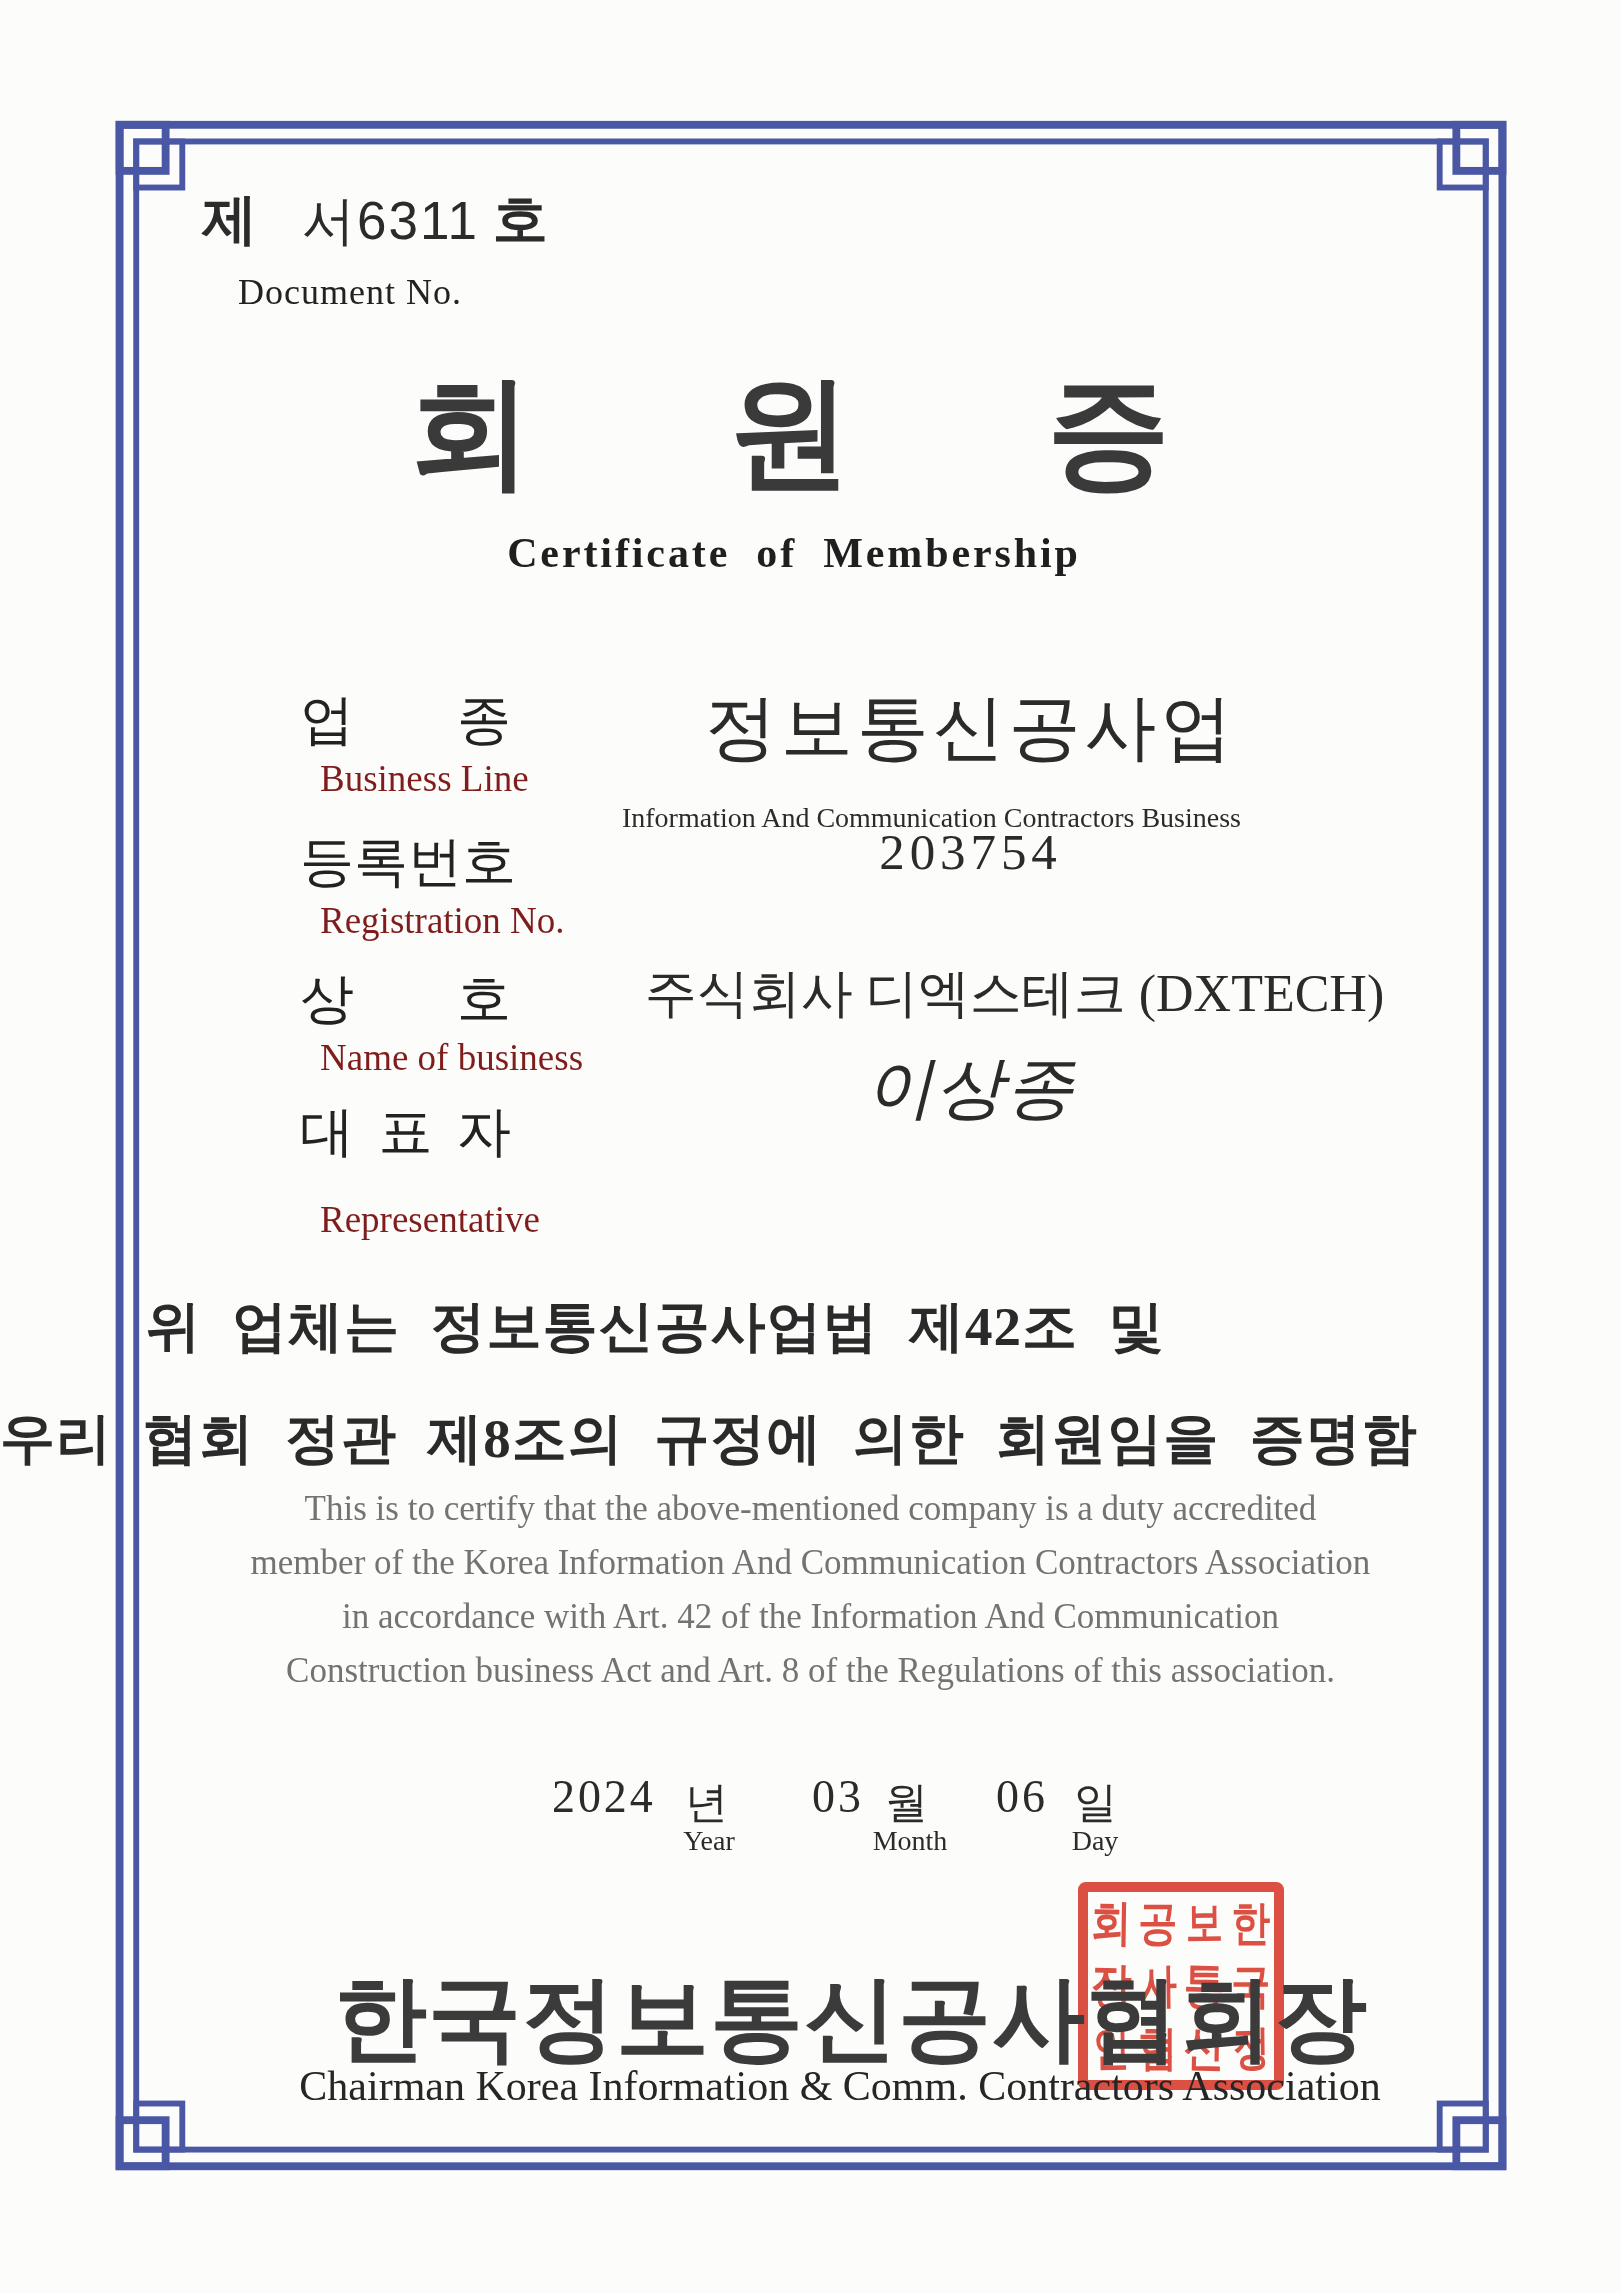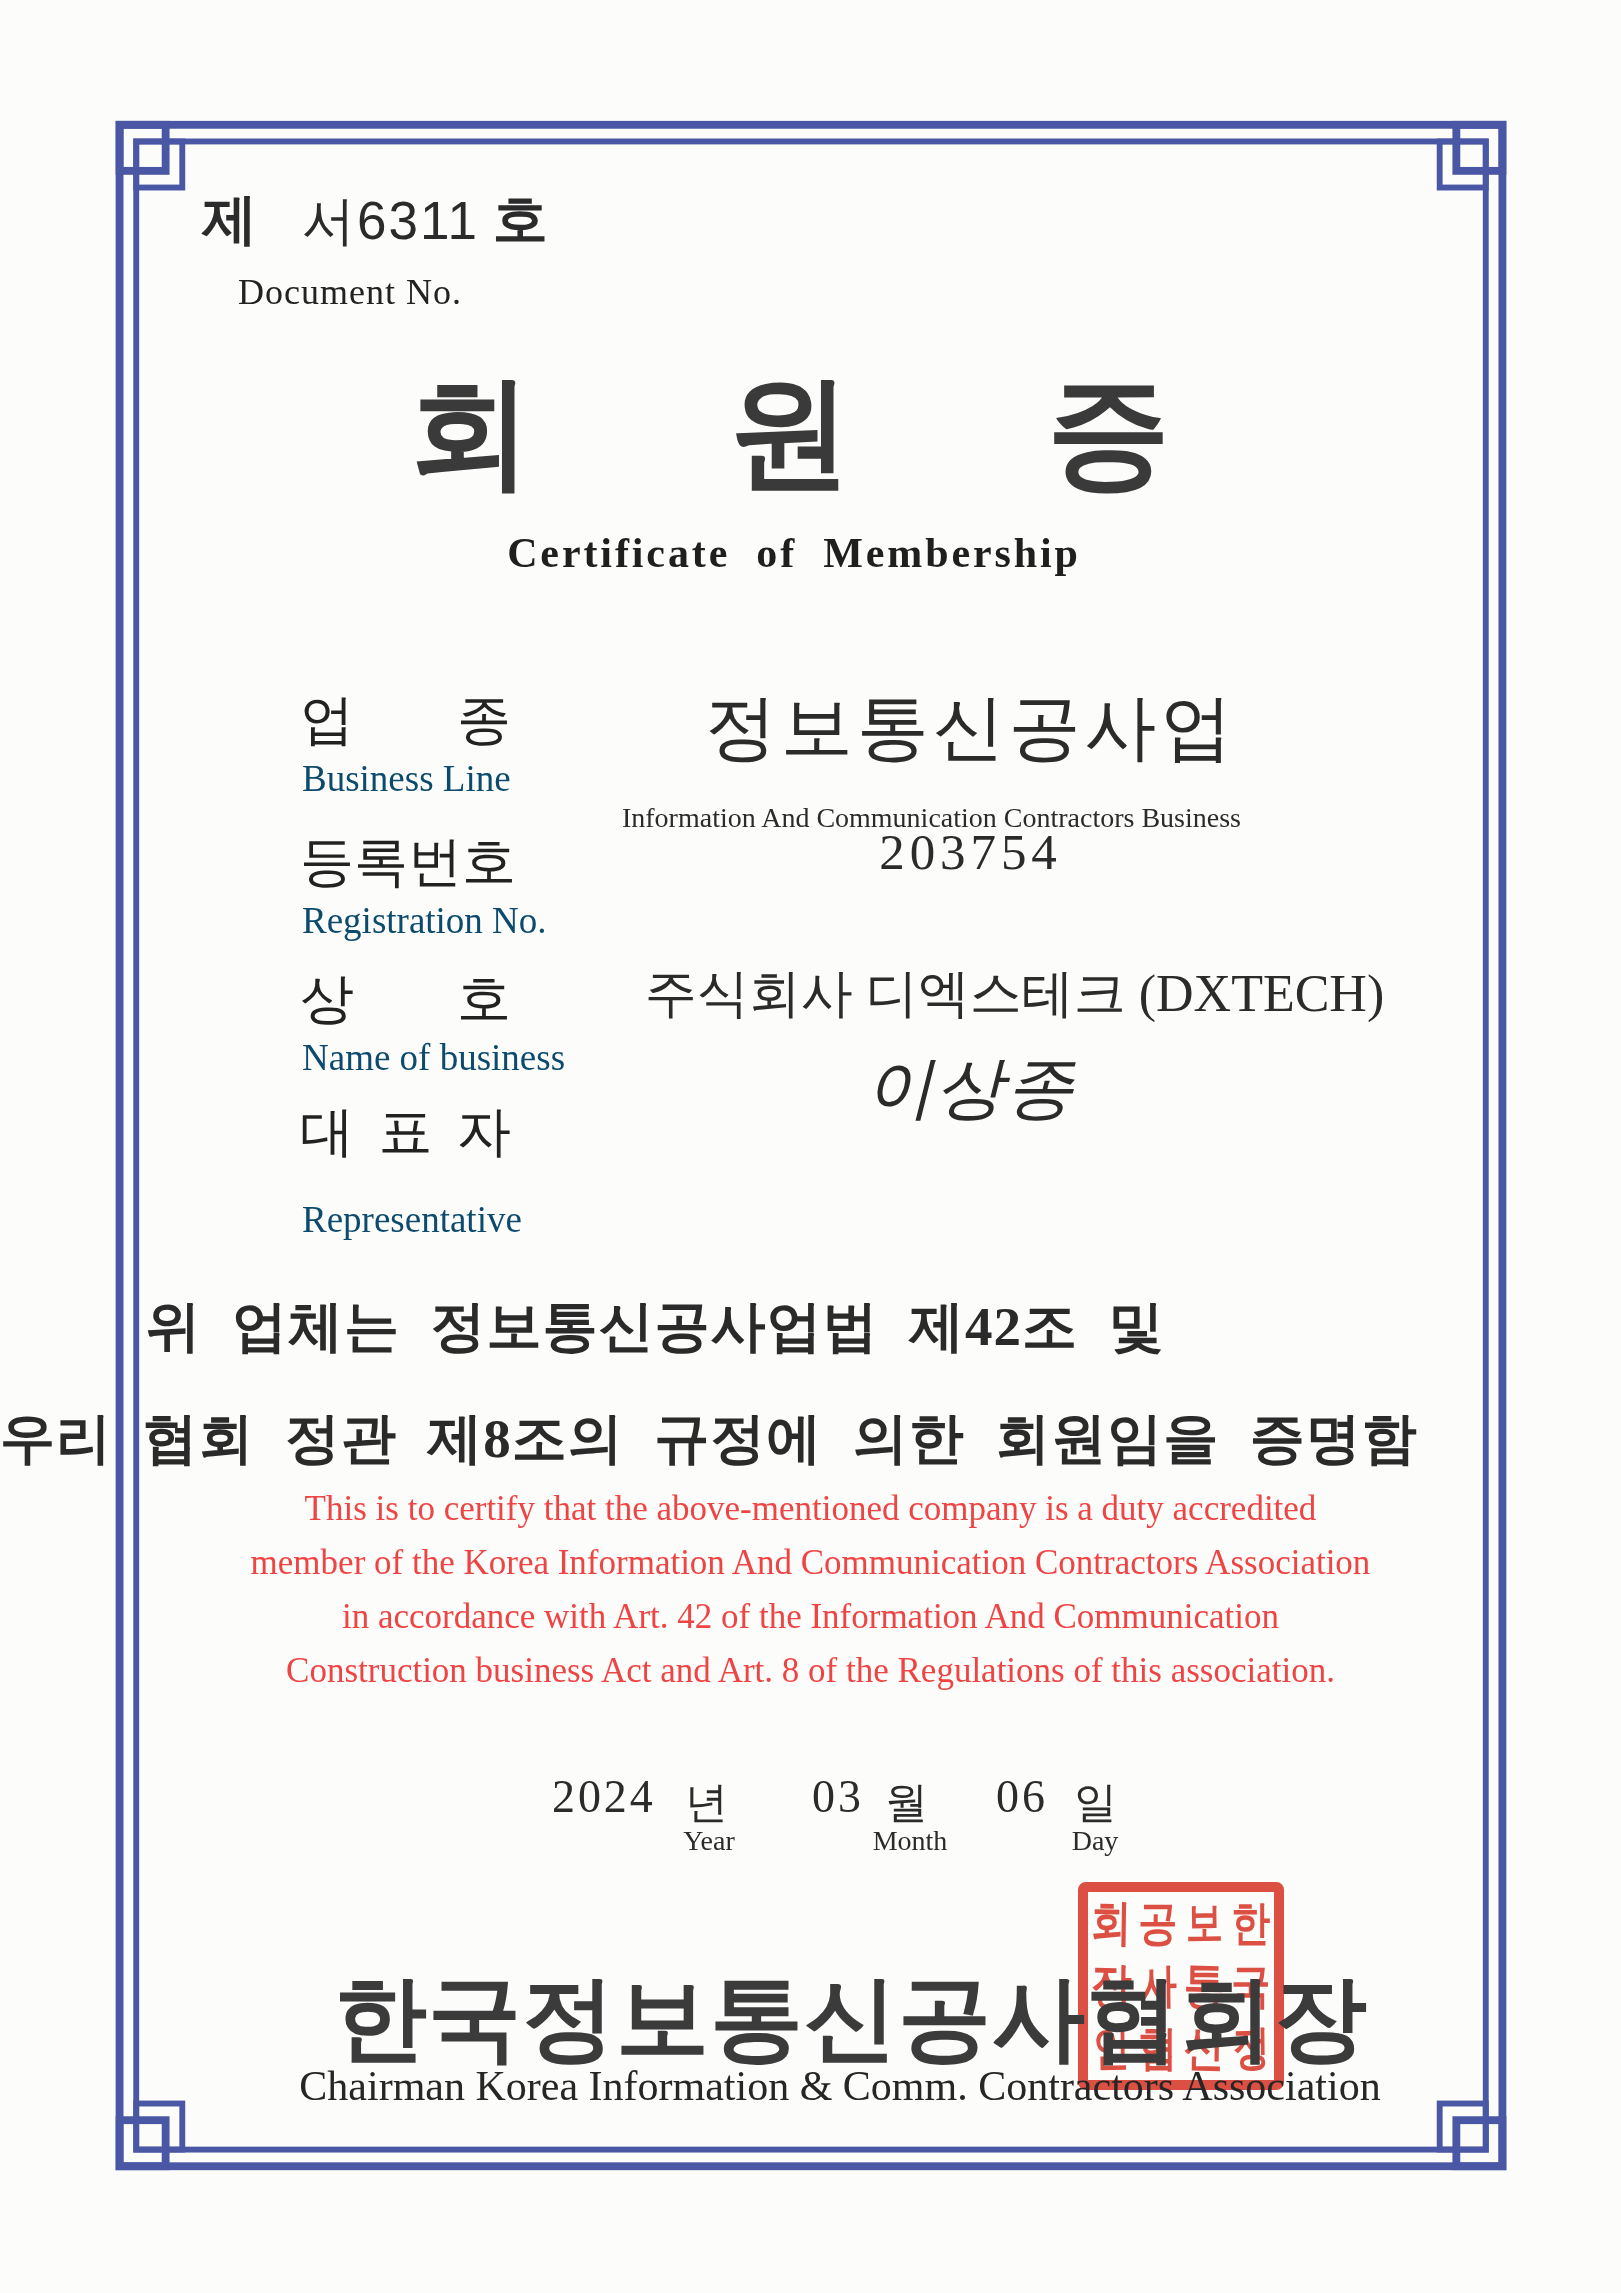--- a/index.html
+++ b/index.html
@@ -19,26 +19,26 @@
   .docno .num{font-family:"Liberation Sans","DejaVu Sans",sans-serif;font-weight:500;font-size:53px;line-height:1;margin:0 13.7px 0 45px;letter-spacing:2px;}
   .docno-en{left:238px;top:271px;font-size:36px;letter-spacing:1px;color:#222;}
 
   
   .title-row{left:409px;top:370px;width:761px;display:flex;justify-content:space-between;}
   .title-row span{font-family:"Liberation Sans","DejaVu Sans",sans-serif;font-weight:800;font-size:123px;line-height:1;color:#3a3a3a;}
   .subtitle{left:0;top:529px;width:1588px;text-align:center;font-size:42px;font-weight:700;letter-spacing:2.9px;word-spacing:12.7px;color:#1f1f1f;}
 
   
   .kr-label{left:300px;width:211px;display:flex;justify-content:space-between;font-size:54px;color:#222;}
-  .en-label{left:302px;font-size:37px;color:#0c4a6e;white-space:nowrap;}
+  .en-label{left:320px;font-size:37px;color:#7f1d1d;white-space:nowrap;}
   .val{text-align:center;white-space:nowrap;}
 
   
   .kr-body{left:0;width:1310px;text-align:center;font-weight:700;font-size:55px;letter-spacing:1px;word-spacing:15.7px;color:#2a2a2a;white-space:nowrap;}
-  .en-body{left:0;top:1482px;width:1621px;text-align:center;font-size:35px;color:#ef4444;}
+  .en-body{left:0;top:1482px;width:1621px;text-align:center;font-size:35px;color:#737373;}
   .en-body div{line-height:54px;white-space:nowrap;}
 
   
   .date-num{font-size:46px;letter-spacing:2.9px;white-space:nowrap;}
   .date-unit{font-size:43px;}
   .date-label{font-size:28px;text-align:center;}
 
   
   .org-kr{left:0;top:1956px;width:1702px;text-align:center;font-family:"Liberation Sans","DejaVu Sans",sans-serif;font-weight:800;font-size:93px;letter-spacing:1px;color:#3b3b3b;white-space:nowrap;}
   .org-en{left:0;top:2062px;width:1680px;text-align:center;font-size:42px;color:#262626;white-space:nowrap;}

